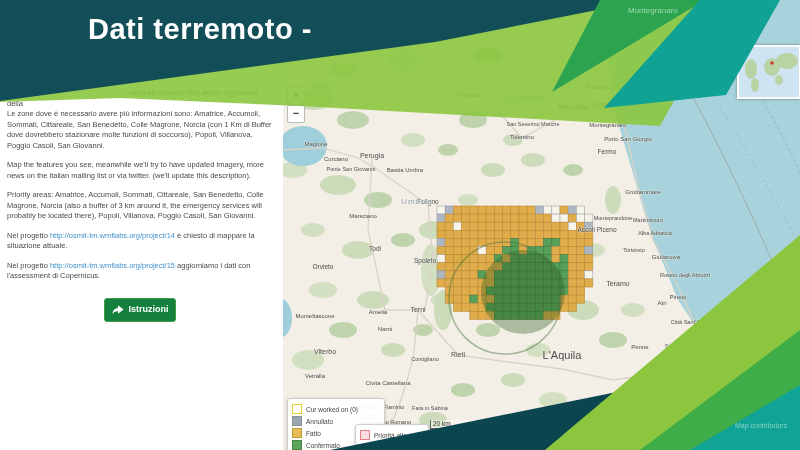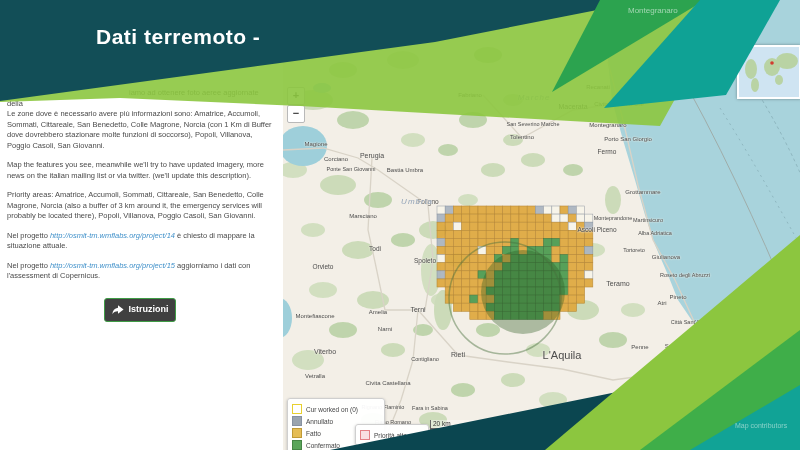--- a/index.html
+++ b/index.html
@@ -5,23 +5,23 @@
   html,body{margin:0;padding:0;background:#dfe3e6;}
   #stage{position:relative;width:800px;height:450px;background:#ffffff;overflow:hidden;
          font-family:"Liberation Sans",sans-serif;}
   
   #panel{position:absolute;left:0;top:0;width:283px;height:450px;background:#ffffff;z-index:5;}
   #panel-text{position:absolute;left:7px;top:88px;width:266px;color:#4a4a4a;
               font-size:7.5px;line-height:10.5px;}
   #panel-text p{margin:0 0 9px 0;}
   .frag1{text-indent:122px;margin-bottom:0 !important;}
   .frag2{text-indent:18px;}
-  a.lnk{color:#4191ca;text-decoration:none;font-style:italic;}
+  a.lnk{color:#4191ca;text-decoration:none;}
   #istruzioni{display:flex;align-items:center;justify-content:center;gap:5px;
-     width:70px;height:22px;margin:16px auto 0 auto;background:#404040;border:1px solid #3f9c46;
+     width:70px;height:22px;margin:16px auto 0 auto;background:#15803d;border:1px solid #3f9c46;
      border-radius:3px;color:#fff;font-size:9px;font-weight:bold;cursor:pointer;}
   #istruzioni svg{width:12px;height:10px;}
   
   #map{position:absolute;left:283px;top:0;width:517px;height:450px;background:#f3efe7;overflow:hidden;z-index:1;}
   #basesvg{position:absolute;left:0;top:0;}
   #labels span{position:absolute;color:#4d4d4d;white-space:nowrap;transform:translate(-50%,-50%);
       text-shadow:0 0 2px #f3efe7,0 0 2px #f3efe7;}
   #labels span.it{color:#92a3b8;font-style:italic;letter-spacing:1px;margin-left:34px;}
   .leaflet-btn{position:absolute;left:4px;width:16px;height:16px;background:#fff;border:1px solid #b9b9b9;
       color:#444;font-size:11px;font-weight:bold;text-align:center;line-height:15px;border-radius:2px;cursor:pointer;z-index:10;}
@@ -36,21 +36,21 @@
   #priority{position:absolute;left:72px;top:424px;width:64px;height:20px;background:rgba(255,255,255,.95);
       border:1px solid #cfcfcf;border-radius:3px;box-shadow:0 1px 3px rgba(0,0,0,.25);
       display:flex;align-items:center;gap:4px;padding:0 4px;z-index:11;font-size:6.5px;color:#444;}
   #priority .leg-sw{background:#f9dfe2;border-color:#e48086;}
   #scalebar{position:absolute;left:147px;top:420px;z-index:10;font-size:6.5px;color:#333;}
   #scale-km{width:70px;border:1.5px solid #666;border-top:none;padding:0 2px 1px 2px;background:rgba(255,255,255,.4);}
   #scale-mi{width:46px;border:1.5px solid #666;border-bottom:none;padding:1px 2px 0 2px;background:rgba(255,255,255,.4);}
   
   #banner{position:absolute;left:0;top:0;width:800px;height:450px;z-index:50;pointer-events:none;}
   #hdr{position:absolute;left:84px;top:12px;z-index:52;color:#fff;pointer-events:none;}
-  #hdr h1{margin:12px;font-size:21px;line-height:26px;font-weight:bold;letter-spacing:.5px;}
+  #hdr h1{margin:4px;font-size:29px;line-height:26px;font-weight:bold;letter-spacing:.5px;}
   #hdr .url{margin-top:5px;width:628px;font-size:10.5px;font-weight:bold;line-height:13px;
             letter-spacing:.3px;word-break:break-all;}
   #osm-ghost{position:absolute;left:628px;top:6px;z-index:55;font-size:8px;color:rgba(255,255,255,.55);pointer-events:none;}
   #attrib{position:absolute;left:735px;top:422px;z-index:60;font-size:7px;color:rgba(230,245,240,.55);pointer-events:none;}
 </style>
 </head>
 <body>
 
 <div id="stage">
 

